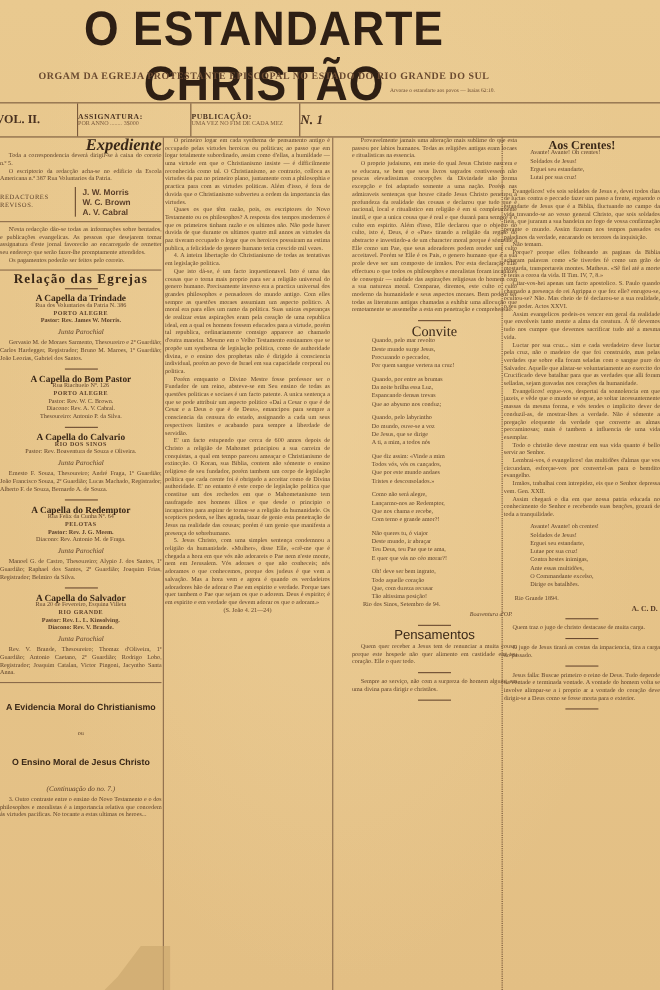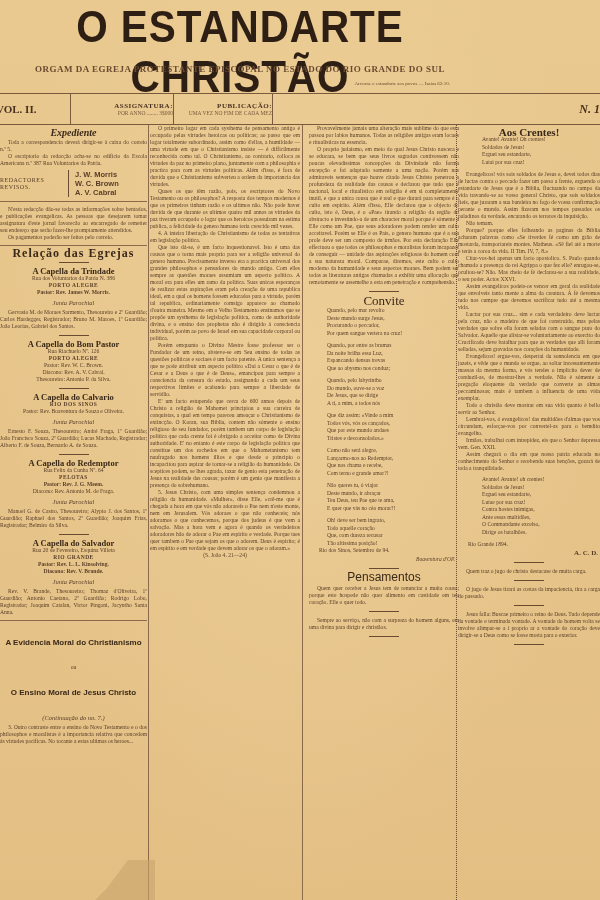--- a/index.html
+++ b/index.html
@@ -32,42 +32,42 @@
   .masthead .motto {
     position:absolute; right:30px; top:81px; font-size:5px; color:#6a4a30;
   }
   .infobar {
     position:absolute; left:0; top:93px; width:600px; height:30px;
     border-top:1.5px solid #7a5a3c; border-bottom:1.5px solid #7a5a3c;
     display:flex;
   }
   .infobar .cell {
     border-right:1px solid #7a5a3c; display:flex; flex-direction:column;
-    align-items:flex-end; justify-content:center; color:#4a3220;
+    align-items:flex-start; justify-content:center; color:#4a3220;
   }
   .infobar .vol { width:70px; font-weight:bold; font-size:11px; justify-content:center; align-items:flex-start; padding-left:0; }
   .infobar .assin { width:102px; }
   .infobar .date { width:218px; font-weight:bold; font-size:12px; }
   .infobar .pub { width:98px; }
   .infobar .num { flex:1; border-right:none; font-weight:bold; font-size:12px;font-style:italic; }
   .tiny-h { font-size:7px; font-weight:bold; letter-spacing:0.5px; }
   .tiny { font-size:5.5px; color:#7a5a3c; line-height:7px; text-align:center; }
 
   .col {
     position:absolute; top:125px; bottom:0; overflow:hidden;
     font-size:5.6px; line-height:7px; text-align:justify; color:#5a3e28;
   }
   .col1 { left:0; width:147px; }
   .col2 { left:150px; width:150px; }
-  .col3 { left:309px; width:150px; }
+  .col3 { left:320px; width:150px; }
   .col4 { left:458px; width:142px; }
   .vline { position:absolute; top:125px; bottom:0; width:0; border-left:1px solid #8a6a4a; }
   .vline.dotted { border-left:1px dotted #6a4a30; }
 
-  .h-script { font-style:italic; font-weight:bold; font-size:10px; text-align:center; margin:4px 0 3px; color:#3a2818; }
+  .h-script { font-style:italic; font-weight:bold; font-size:15px; text-align:right; margin:4px 0 3px; color:#3a2818; }
   .h-section { font-weight:bold; font-size:12px; text-align:center; letter-spacing:1px; margin:4px 0 2px; color:#3a2818; }
   .h-chapel { font-weight:bold; font-size:8.5px; text-align:center; color:#3a2818; margin-top:4px; }
   .h-sans { font-family:"Liberation Sans","DejaVu Sans",sans-serif; font-size:12px; text-align:center; color:#3a2818; margin:4px 0; }
   .h-sans-b { font-family:"Liberation Sans","DejaVu Sans",sans-serif; font-size:8px; font-weight:bold; text-align:center; color:#3a2818; margin:18px 0; }
   .h-serif { font-size:13px; text-align:center; color:#3a2818; margin:4px 0 3px; }
   .c { text-align:center; }
   .caps { font-size:5.5px; font-weight:bold; letter-spacing:0.5px; text-align:center; }
   .ital { font-style:italic; text-align:center; font-size:6.5px; margin:3px 0; }
   .bold { font-weight:bold; }
   .rule { width:30px; height:0; border-top:1px solid #6a4a30; margin:5px auto; }

